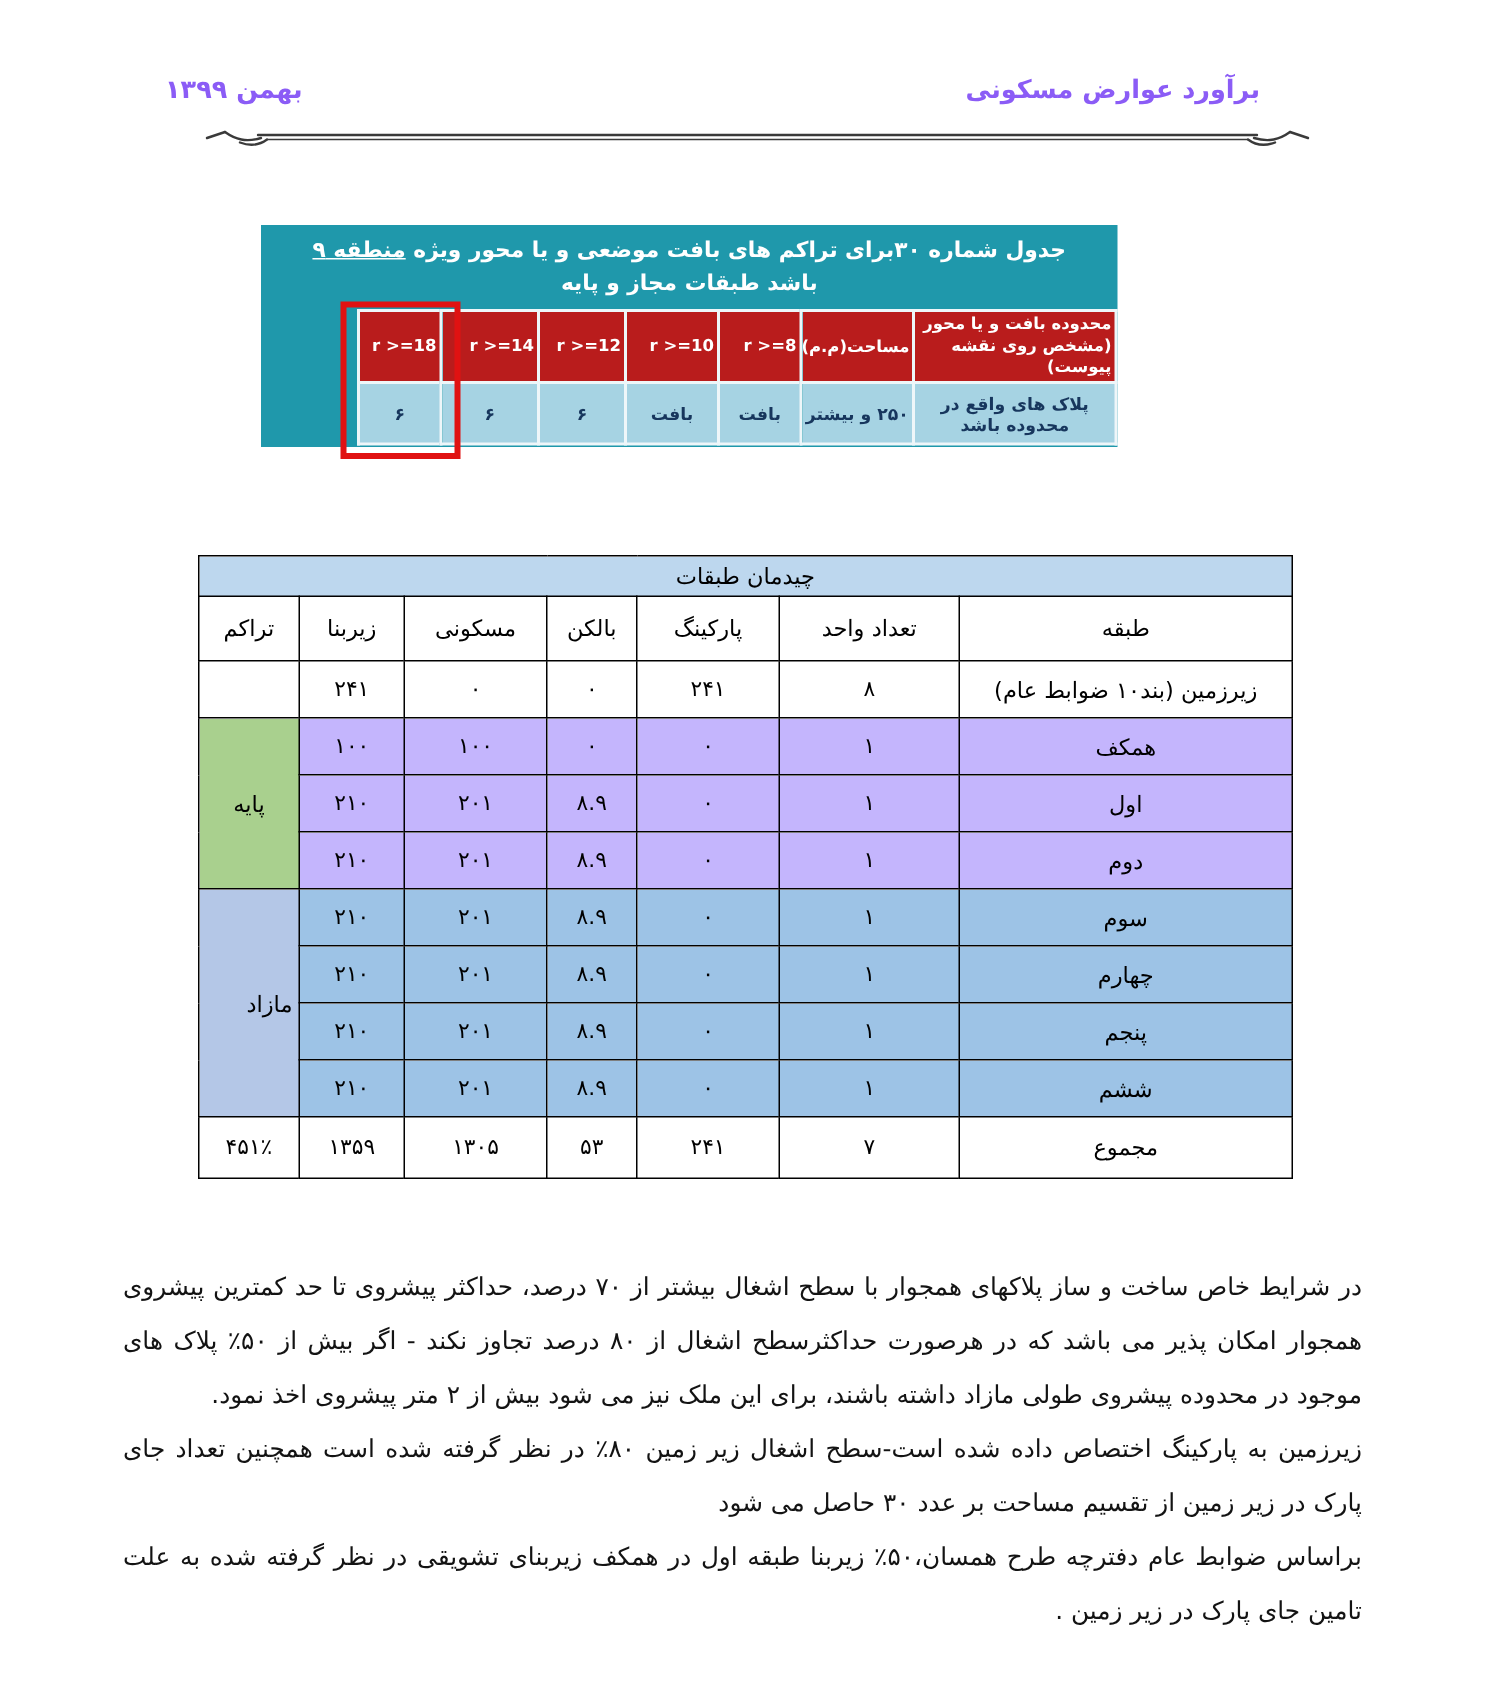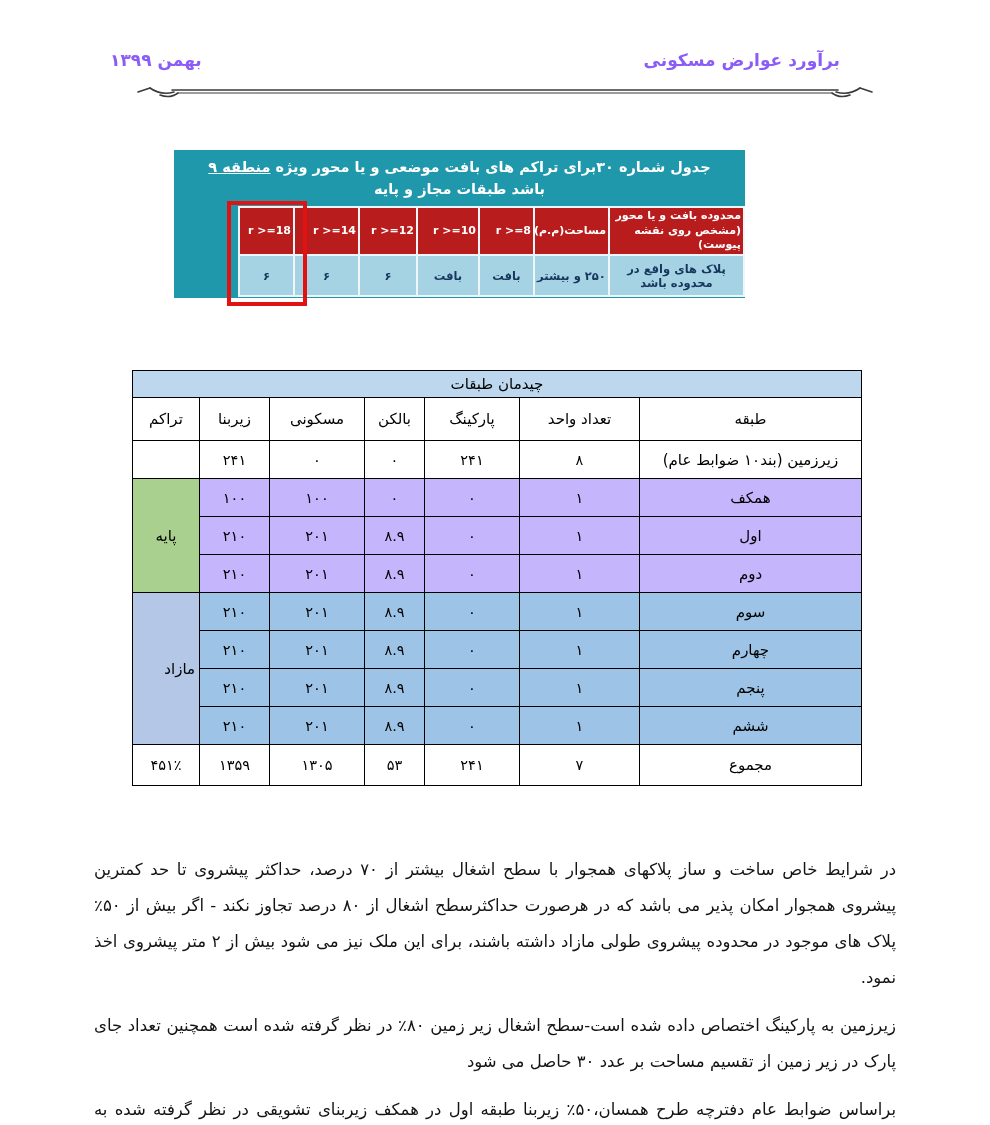--- a/index.html
+++ b/index.html
@@ -68,21 +68,21 @@
   .fl .cell-mazad{background:#b4c7e7 !important;padding-left:42px;}
   .fl .row-total td{background:#fff;height:40px;}
   .fl .num{font-size:14.5px;}
 
   
   .notes{
     position:absolute;top:840px;right:82px;left:82px;
     font-size:16.5px;line-height:2.18;text-align:justify;color:#131313;
   }
   .notes-h{font-weight:bold;font-size:17px;}
-  .notes p{margin:12px;}
+  .notes p{margin:0;}
 </style>
 </head>
 <body>
 
 <div class="page">
 
   <div class="doc-header">
     <div class="hdr-title">برآورد عوارض مسکونی</div>
     <div class="hdr-date">بهمن ۱۳۹۹</div>
   </div>

